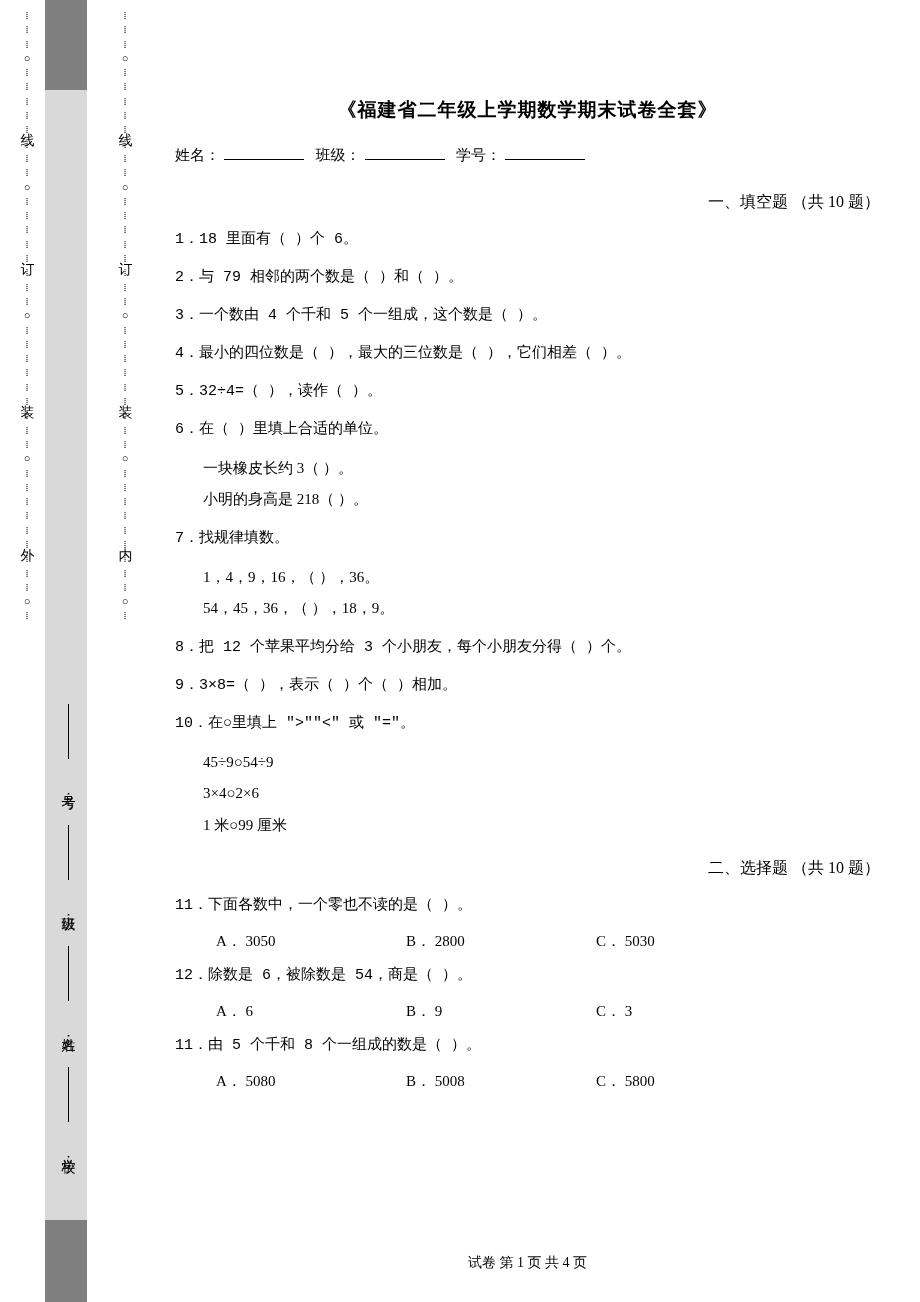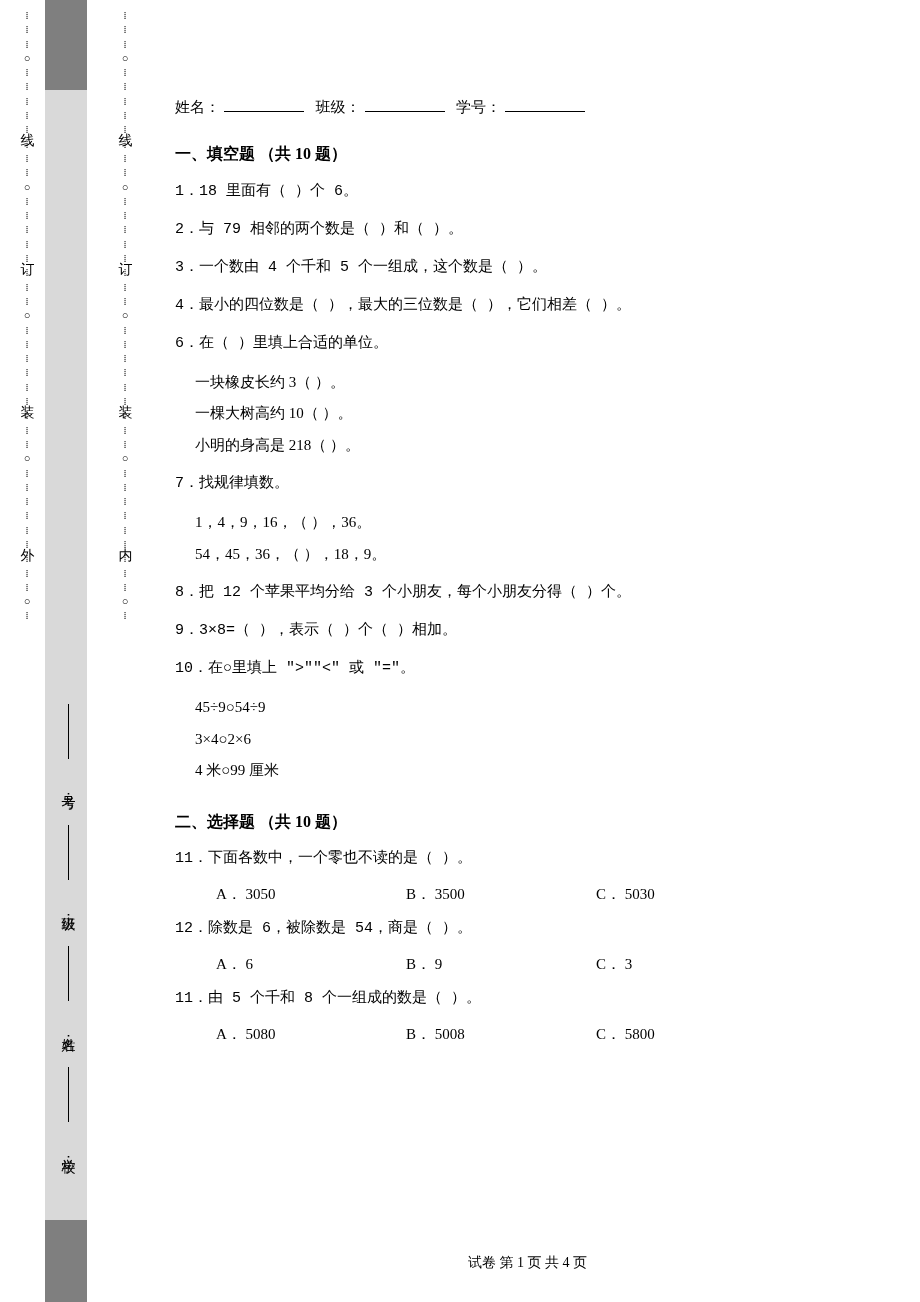--- a/index.html
+++ b/index.html
@@ -47,31 +47,32 @@
   }
   .uline {
     display: inline-block;
     border-bottom: 1px solid #000;
     min-width: 80px;
     height: 1em;
     vertical-align: baseline;
     margin: 0 4px;
   }
   .section-header {
-    font-weight: bold;
+    font-weight: normal;
     font-size: 16px;
-    margin: 22px 0 10px 0;
+    margin: 14px 0 10px 0;
+    text-align: right;
   }
   .question {
     margin: 8px 0;
     line-height: 2.0;
     font-family: Liberation Mono, monospace;
   }
   .sub {
-    margin-left: 20px;
+    margin-left: 28px;
     line-height: 2.1;
   }
   .options {
     display: flex;
     margin: 6px 0 6px 41px;
   }
   .options .opt {
     flex: 0 0 190px;
   }
   .footer {
@@ -251,57 +252,58 @@
     <span>⁞</span>
       <span>⁞</span>
       <span>⁞</span>
       <span>⁞</span>
       <span>○</span>
     <span>⁞</span>
   </div>
 </div>
 
 <div class="content">
+  <div class="title">《福建省二年级上学期数学期末试卷全套》</div>
 
   <div class="info-line">
     <span>姓名：</span><span class="uline"></span>
     &nbsp;<span>班级：</span><span class="uline"></span>
     &nbsp;<span>学号：</span><span class="uline"></span>
   </div>
 
   <div class="section-header">一、填空题 （共 10 题）</div>
 
   <div class="question">1．18 里面有（  ）个 6。</div>
   <div class="question">2．与 79 相邻的两个数是（  ）和（  ）。</div>
   <div class="question">3．一个数由 4 个千和 5 个一组成，这个数是（  ）。</div>
   <div class="question">4．最小的四位数是（  ），最大的三位数是（  ），它们相差（  ）。</div>
+  <div class="question">5．32÷4=（  ），读作（  ）。</div>
 
   <div class="question">6．在（  ）里填上合适的单位。</div>
   <div class="sub">一块橡皮长约 3（  ）。</div>
-  <div class="sub">一棵大树高约 10（  ）。</div>
   <div class="sub">小明的身高是 218（  ）。</div>
 
   <div class="question">7．找规律填数。</div>
   <div class="sub">1，4，9，16，（  ），36。</div>
   <div class="sub">54，45，36，（  ），18，9。</div>
 
   <div class="question">8．把 12 个苹果平均分给 3 个小朋友，每个小朋友分得（  ）个。</div>
   <div class="question">9．3×8=（  ），表示（  ）个（  ）相加。</div>
 
   <div class="question">10．在○里填上 "&gt;""&lt;" 或 "="。</div>
   <div class="sub">45÷9○54÷9</div>
   <div class="sub">3×4○2×6</div>
-  <div class="sub">4 米○99 厘米</div>
+  <div class="sub">1 米○99 厘米</div>
 
   <div class="section-header">二、选择题 （共 10 题）</div>
 
   <div class="question">11．下面各数中，一个零也不读的是（  ）。</div>
   <div class="options">
     <div class="opt">A． 3050</div>
-    <div class="opt">B． 3500</div>
+    <div class="opt">B． 2800</div>
     <div class="opt">C． 5030</div>
   </div>
 
   <div class="question">12．除数是 6，被除数是 54，商是（  ）。</div>
   <div class="options">
     <div class="opt">A． 6</div>
     <div class="opt">B． 9</div>
     <div class="opt">C． 3</div>
   </div>
 

